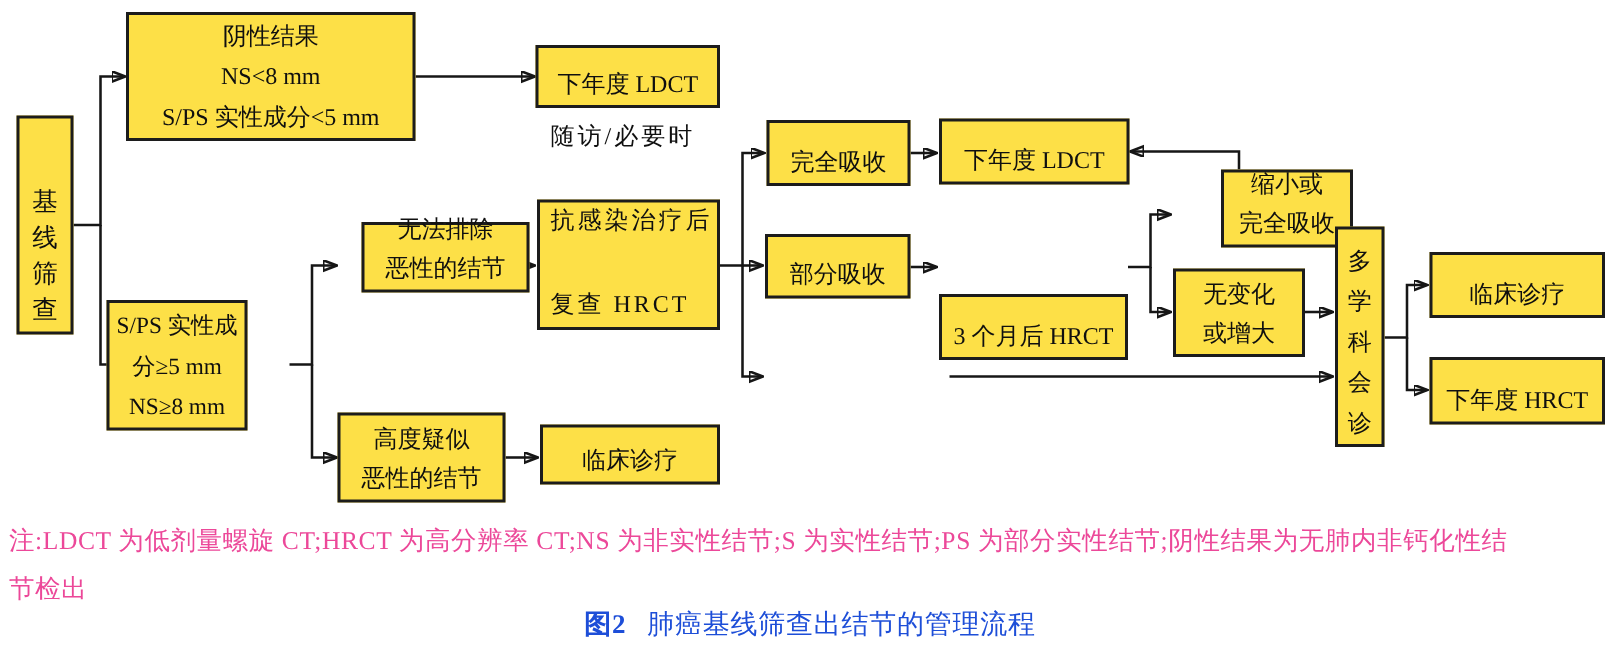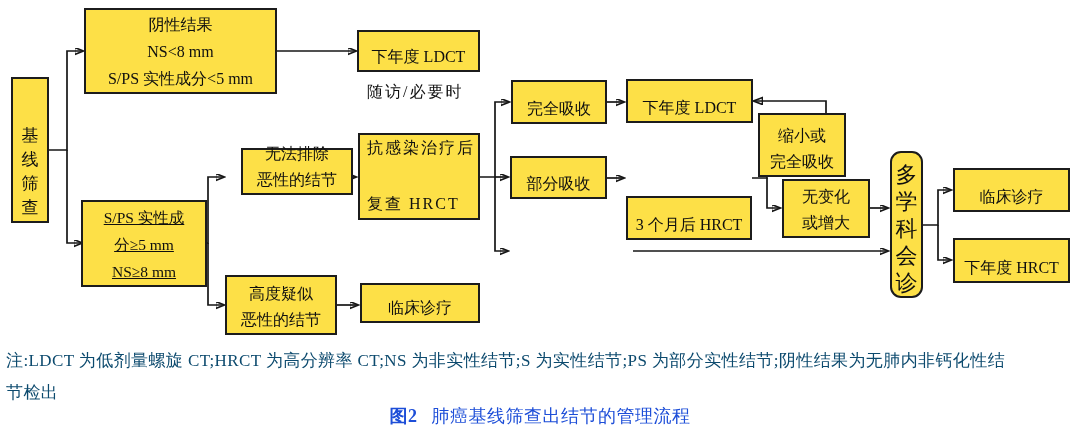--- a/index.html
+++ b/index.html
@@ -10,27 +10,27 @@
   .edges{position:absolute;left:0;top:0;}
   .edges path{stroke:#161616;stroke-width:1.7;fill:none;}
   .node{
     position:absolute;box-sizing:border-box;border:2px solid #1c1c1c;background:#fde047;
     display:flex;flex-direction:column;align-items:center;justify-content:flex-end;
     text-align:center;font-size:16px;line-height:26px;color:#0f0f0f;
   }
   .node .ln{display:block;white-space:nowrap;}
   .vtext{width:1.05em;word-break:break-all;text-align:center;margin:0 auto;}
   .n-baseline{line-height:24px;font-size:17px;}
-  .n-mdt{line-height:27px;font-size:22px;border-radius:11px;}
+  .n-mdt{line-height:27px;font-size:16px;}
   .n-followup{align-items:flex-start;text-align:left;padding-left:7px;letter-spacing:2px;line-height:28px;gap:28px;}
   .n-negative{line-height:27px;}
   .n-sps{line-height:27px;font-size:15.5px;}
   .note{
     position:absolute;left:6px;width:1070px;font-size:17px;line-height:24px;
-    color:#0c4a6e;letter-spacing:0.4px;white-space:nowrap;
+    color:#ec4899;letter-spacing:0.4px;white-space:nowrap;
   }
   .note1{top:349px;}
   .note2{top:381px;}
   .caption{
     position:absolute;left:0;top:404px;width:1080px;text-align:center;
     font-size:18px;color:#1d4ed8;letter-spacing:0.5px;
   }
   .caption .cap-label{font-weight:bold;margin-right:14px;}
 </style>
 </head>
@@ -72,21 +72,21 @@
   <div class="node n-negative" style="left:84px;top:8px;width:193px;height:86px;">
     <span class="ln">阴性结果</span>
     <span class="ln">NS&lt;8 mm</span>
     <span class="ln">S/PS 实性成分&lt;5 mm</span>
   </div>
 
   <div class="node" style="left:357px;top:30px;width:123px;height:42px;">
     <span class="ln">下年度 LDCT</span>
   </div>
 
-  <div class="node n-sps" style="left:81px;top:200px;width:126px;height:87px;text-decoration:underline;">
+  <div class="node n-sps" style="left:71px;top:200px;width:94px;height:87px;">
     <span class="ln">S/PS 实性成</span>
     <span class="ln">分≥5 mm</span>
     <span class="ln">NS≥8 mm</span>
   </div>
 
   <div class="node" style="left:225px;top:148px;width:112px;height:47px;margin-left:16px;">
     <span class="ln">无法排除</span>
     <span class="ln">恶性的结节</span>
   </div>
 
@@ -115,21 +115,21 @@
 
   <div class="node" style="left:510px;top:156px;width:97px;height:43px;">
     <span class="ln">部分吸收</span>
   </div>
 
   <div class="node" style="left:626px;top:156px;width:126px;height:44px;margin-top:40px;">
     <span class="ln">3 个月后 HRCT</span>
   </div>
 
 
-  <div class="node" style="left:758px;top:113px;width:88px;height:64px;">
+  <div class="node" style="left:814px;top:113px;width:88px;height:52px;">
     <span class="ln">缩小或</span>
     <span class="ln">完全吸收</span>
   </div>
 
   <div class="node" style="left:782px;top:179px;width:88px;height:59px;">
     <span class="ln">无变化</span>
     <span class="ln">或增大</span>
   </div>
 
   <div class="node n-mdt" style="left:890px;top:151px;width:33px;height:147px;">

